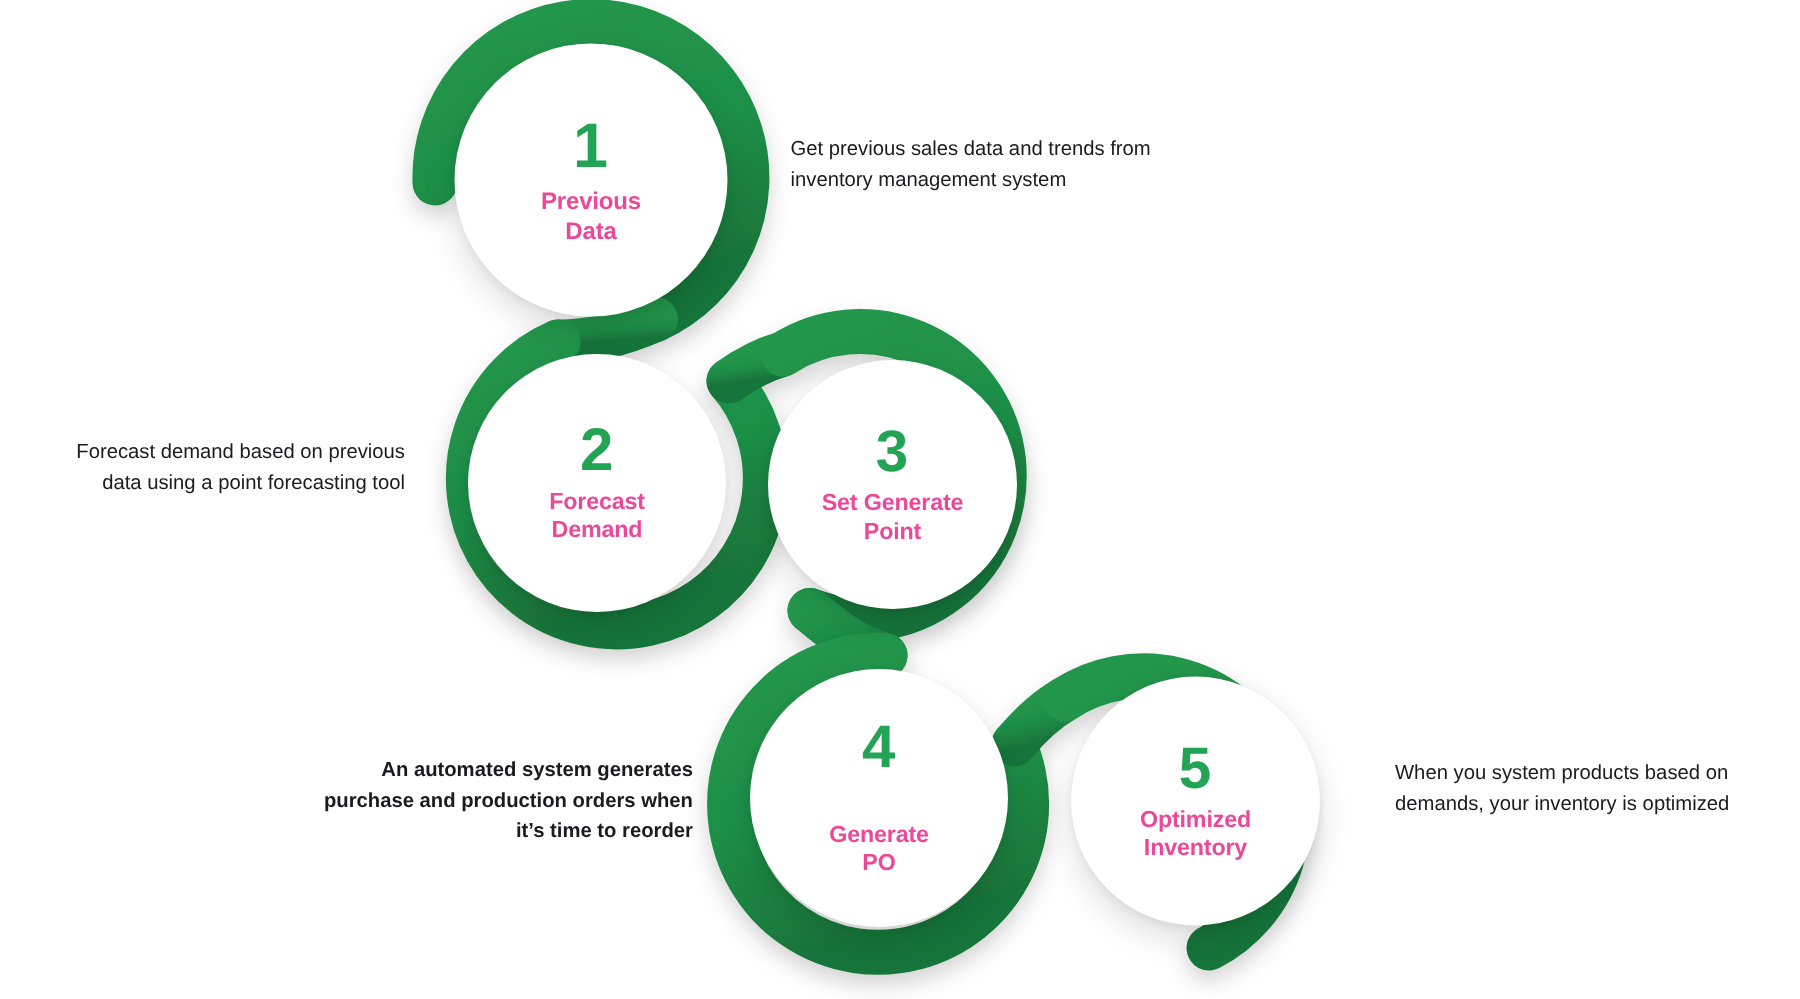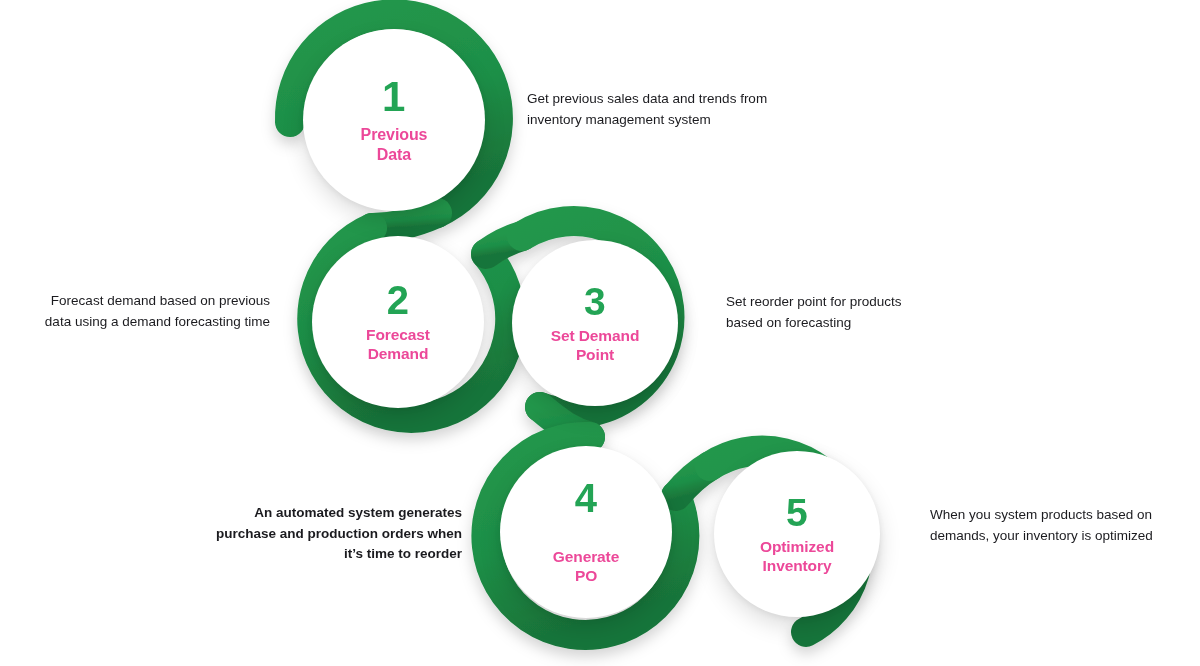--- a/index.html
+++ b/index.html
@@ -167,29 +167,27 @@
   </div>
   <div class="desc desc-right d1">Get previous sales data and trends from
 inventory management system</div>
 
   <div class="node n2">
     <div class="node-num">2</div>
     <div class="node-title" style="white-space:pre-line;">Forecast
 Demand</div>
   </div>
   <div class="desc desc-left d2">Forecast demand based on previous
-data using a demand forecasting time</div>
+data using a point forecasting tool</div>
 
   <div class="node n3">
     <div class="node-num">3</div>
-    <div class="node-title" style="white-space:pre-line;">Set Demand
+    <div class="node-title" style="white-space:pre-line;">Set Generate
 Point</div>
   </div>
-  <div class="desc desc-right d3">Set reorder point for products
-based on forecasting</div>
 
   <div class="node n4">
     <div class="node-num">4</div>
     <div class="node-title" style="white-space:pre-line;margin-top:24px;">Generate
 PO</div>
   </div>
   <div class="desc desc-left d4">An automated system generates
 purchase and production orders when
 it’s time to reorder</div>
 

